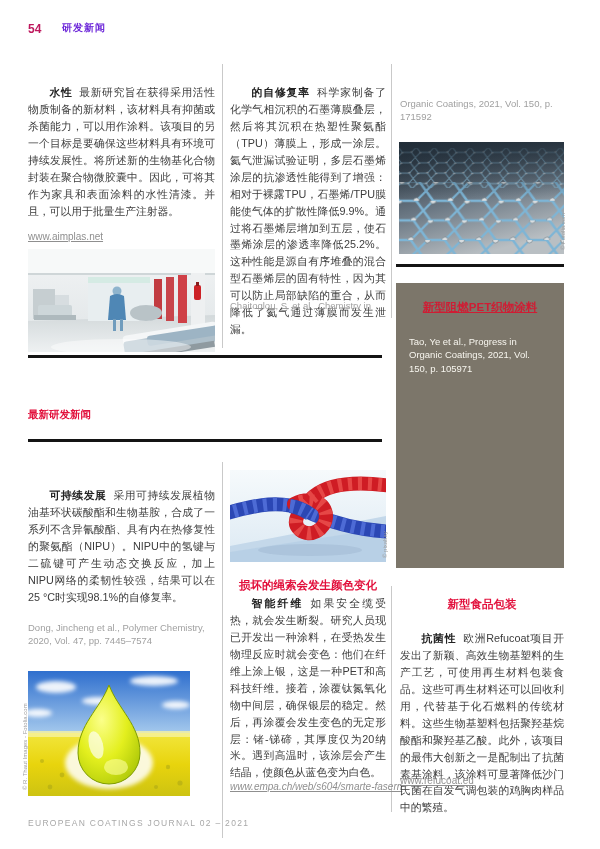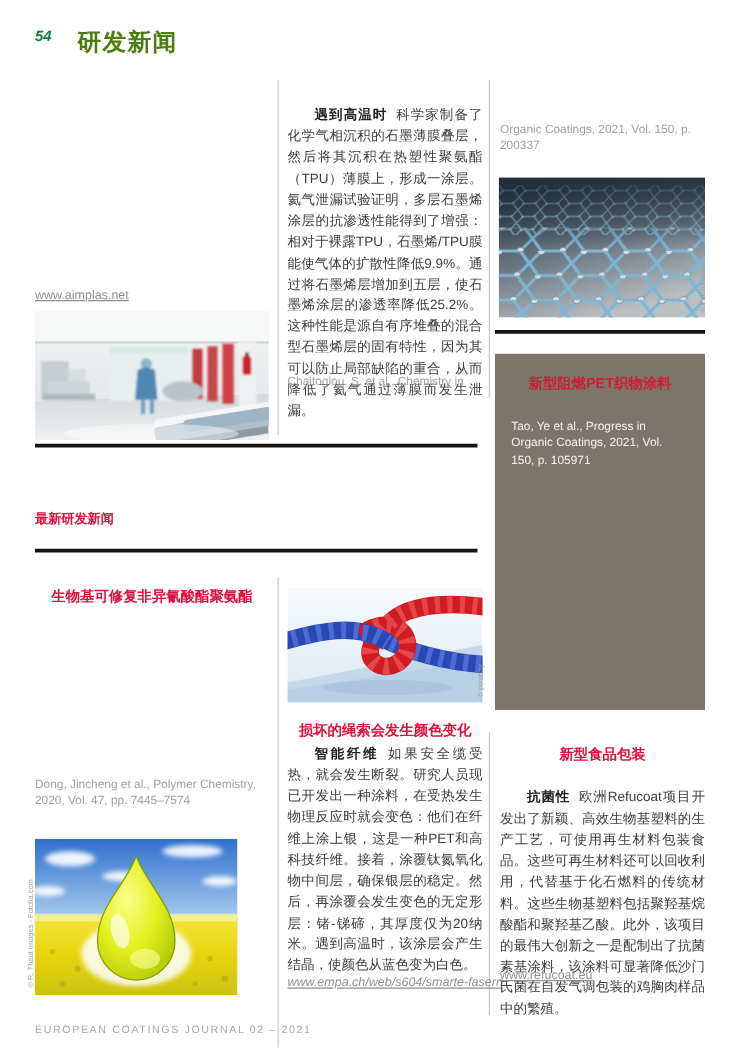--- a/index.html
+++ b/index.html
@@ -3,54 +3,55 @@
 <meta charset="utf-8">
 <style>
   html,body{margin:0;padding:0;background:#e8e8e8;}
   .page{
     position:relative;width:600px;height:849px;background:#ffffff;
     font-family:"Liberation Sans","DejaVu Sans",sans-serif;
     overflow:hidden;margin:0 auto;
   }
   .abs{position:absolute;}
   
-  .pagenum{left:28px;top:22px;font-size:12px;font-weight:bold;color:#15803d;font-style:italic;}
-  .sechead{left:62px;top:21px;font-size:19px;font-weight:bold;color:#4d7c0f;letter-spacing:1px;}
+  .pagenum{left:28px;top:22px;font-size:12px;font-weight:bold;color:#be185d;}
+  .sechead{left:62px;top:21px;font-size:10px;font-weight:bold;color:#6d28d9;letter-spacing:1px;}
   
   .atitle{font-size:11.5px;font-weight:bold;color:#e2103c;text-align:center;line-height:1.3;}
   
   .body{font-size:10.8px;color:#3c3c3c;line-height:1.57;text-align:justify;text-indent:2em;}
   .lead{font-weight:bold;color:#222;margin-right:7px;}
   
   .cite{font-size:9.5px;color:#a0a0a0;line-height:1.4;}
   .link{font-size:10px;color:#8f8f8f;text-decoration:underline;cursor:pointer;}
   
   .bigtitle{font-size:28px;color:#1a1a1a;font-weight:500;letter-spacing:1px;}
   .subnews{font-size:10.5px;font-weight:bold;color:#e2103c;}
   .blackline{background:#141414;height:3px;}
   .vline{width:1px;background:#c9c9c9;}
   
   .darkbox{left:396px;top:283px;width:168px;height:285px;background:#7c766a;box-sizing:border-box;padding:17px 13px 0 13px;}
-  .darkbox .atitle{color:#cf1d34;margin-bottom:13px;}
+  .darkbox .atitle{color:#cf1d34;margin-bottom:13px;text-decoration:underline;}
   .darkbox .body{color:#f4f1e8;line-height:1.62;}
   .darkbox .cite{color:#f8f6ef;margin-top:20px;}
   
   .footer{left:28px;top:818px;font-size:8.5px;letter-spacing:1.3px;color:#a8a8a8;}
   
   .credit{font-size:6px;color:#9f9f9f;transform:rotate(-90deg);transform-origin:left top;white-space:nowrap;}
   svg{display:block;}
 </style>
 </head>
 <body>
 
 <div class="page">
 
   <div class="abs pagenum">54</div>
   <div class="abs sechead">研发新闻</div>
 
+  <p class="abs body" style="left:28px;top:84px;width:187px;margin:0;"><b class="lead">水性</b><span>最新研究旨在获得采用活性物质制备的新材料，该材料具有抑菌或杀菌能力，可以用作涂料。该项目的另一个目标是要确保这些材料具有环境可持续发展性。将所述新的生物基化合物封装在聚合物微胶囊中。因此，可将其作为家具和表面涂料的水性清漆。并且，可以用于批量生产注射器。</span></p>
   <div class="abs link" style="left:28px;top:231px;">www.aimplas.net</div>
 
   <svg class="abs" style="left:28px;top:249px;" width="187" height="103" viewBox="0 0 187 103">
     <defs>
       <linearGradient id="hwall" x1="0" y1="0" x2="0" y2="1">
         <stop offset="0" stop-color="#f2f4f5"></stop>
           <stop offset="1" stop-color="#dfe4e6"></stop>
       </linearGradient>
       <linearGradient id="hfloor" x1="0" y1="0" x2="0" y2="1">
         <stop offset="0" stop-color="#d3d9db"></stop>
@@ -91,21 +92,21 @@
     </g>
     <ellipse cx="93" cy="98" rx="70" ry="8" fill="#ffffff" opacity="0.45"></ellipse>
   </svg>
 
   <div class="abs blackline" style="left:28px;top:355px;width:354px;"></div>
 
   <div class="abs subnews" style="left:28px;top:408px;">最新研发新闻</div>
 
   <div class="abs blackline" style="left:28px;top:439px;width:354px;"></div>
 
-  <div class="abs atitle" style="left:28px;top:471px;width:187px;">生物基可修复非异氰酸酯聚氨酯</div>
+  <p class="abs body" style="left:28px;top:487px;width:187px;margin:0;"><b class="lead">可持续发展</b><span>采用可持续发展植物油基环状碳酸酯和生物基胺，合成了一系列不含异氰酸酯、具有内在热修复性的聚氨酯（NIPU）。NIPU中的氢键与二硫键可产生动态交换反应，加上NIPU网络的柔韧性较强，结果可以在25 °C时实现98.1%的自修复率。</span></p>
   <div class="abs cite" style="left:28px;top:621px;width:187px;">Dong, Jincheng et al., Polymer Chemistry, 2020, Vol. 47, pp. 7445–7574</div>
 
   <svg class="abs" style="left:28px;top:671px;" width="162" height="125" viewBox="0 0 162 125">
     <defs>
       <linearGradient id="sky" x1="0" y1="0" x2="0" y2="1">
         <stop offset="0" stop-color="#2f6fce"></stop>
           <stop offset="1" stop-color="#b7d7f2"></stop>
       </linearGradient>
       <linearGradient id="field" x1="0" y1="0" x2="0" y2="1">
         <stop offset="0" stop-color="#f2e63c"></stop>
@@ -146,21 +147,21 @@
   </svg>
   <div class="abs credit" style="left:22px;top:790px;">© R. Thaut Images - Fotolia.com</div>
 
   <div class="abs footer">EUROPEAN COATINGS JOURNAL 02 – 2021</div>
 
   <div class="abs vline" style="left:222px;top:64px;height:284px;"></div>
   <div class="abs vline" style="left:222px;top:462px;height:376px;"></div>
   <div class="abs vline" style="left:391px;top:64px;height:254px;"></div>
   <div class="abs vline" style="left:391px;top:586px;height:226px;"></div>
 
-  <p class="abs body" style="left:230px;top:84px;width:156px;margin:0;"><b class="lead">遇到高温时</b><span>科学家制备了化学气相沉积的石墨薄膜叠层，然后将其沉积在热塑性聚氨酯（TPU）薄膜上，形成一涂层。氦气泄漏试验证明，多层石墨烯涂层的抗渗透性能得到了增强：相对于裸露TPU，石墨烯/TPU膜能使气体的扩散性降低9.9%。通过将石墨烯层增加到五层，使石墨烯涂层的渗透率降低25.2%。这种性能是源自有序堆叠的混合型石墨烯层的固有特性，因为其可以防止局部缺陷的重合，从而降低了氦气通过薄膜而发生泄漏。</span></p>
+  <p class="abs body" style="left:230px;top:84px;width:156px;margin:0;"><b class="lead">的自修复率</b><span>科学家制备了化学气相沉积的石墨薄膜叠层，然后将其沉积在热塑性聚氨酯（TPU）薄膜上，形成一涂层。氦气泄漏试验证明，多层石墨烯涂层的抗渗透性能得到了增强：相对于裸露TPU，石墨烯/TPU膜能使气体的扩散性降低9.9%。通过将石墨烯层增加到五层，使石墨烯涂层的渗透率降低25.2%。这种性能是源自有序堆叠的混合型石墨烯层的固有特性，因为其可以防止局部缺陷的重合，从而降低了氦气通过薄膜而发生泄漏。</span></p>
   <div class="abs cite" style="left:230px;top:299px;width:156px;">Chaitoglou, S. et al., Chemistry in</div>
 
   <svg class="abs" style="left:230px;top:470px;" width="156" height="92" viewBox="0 0 156 92">
     <defs>
       <linearGradient id="ropebg" x1="0" y1="0" x2="0" y2="1">
         <stop offset="0" stop-color="#f6fafc"></stop>
           <stop offset="1" stop-color="#dce9f3"></stop>
       </linearGradient>
     </defs>
     <rect width="156" height="92" fill="url(#ropebg)"></rect>
@@ -177,21 +178,21 @@
     <path d="M60 36 C 68 37 74 40 80 44" stroke="#2b47b4" stroke-width="14" fill="none"></path>
     <path d="M60 36 C 68 37 74 40 80 44" stroke="#5a77e0" stroke-width="13" fill="none" stroke-dasharray="4 6" opacity="0.75"></path>
     <ellipse cx="80" cy="80" rx="52" ry="6" fill="#9fb8d2" opacity="0.5"></ellipse>
   </svg>
   <div class="abs credit" style="left:382px;top:558px;">© pixabay</div>
 
   <div class="abs atitle" style="left:230px;top:578px;width:156px;">损坏的绳索会发生颜色变化</div>
   <p class="abs body" style="left:230px;top:595px;width:156px;margin:0;"><b class="lead">智能纤维</b><span>如果安全缆受热，就会发生断裂。研究人员现已开发出一种涂料，在受热发生物理反应时就会变色：他们在纤维上涂上银，这是一种PET和高科技纤维。接着，涂覆钛氮氧化物中间层，确保银层的稳定。然后，再涂覆会发生变色的无定形层：锗-锑碲，其厚度仅为20纳米。遇到高温时，该涂层会产生结晶，使颜色从蓝色变为白色。</span></p>
   <div class="abs link" style="left:230px;top:781px;font-style:italic;">www.empa.ch/web/s604/smarte-fasern</div>
 
-  <div class="abs cite" style="left:400px;top:97px;width:164px;">Organic Coatings, 2021, Vol. 150, p. 200337</div>
+  <div class="abs cite" style="left:400px;top:97px;width:164px;">Organic Coatings, 2021, Vol. 150, p. 171592</div>
 
   <svg class="abs" style="left:399px;top:142px;" width="165" height="112" viewBox="0 0 165 112">
     <defs>
       <linearGradient id="gbg" x1="0.1" y1="0" x2="0.5" y2="1">
         <stop offset="0" stop-color="#1f2b36"></stop>
           <stop offset="0.55" stop-color="#6b7884"></stop>
           <stop offset="1" stop-color="#b9bfc3"></stop>
       </linearGradient>
       <pattern id="hexS" width="18" height="10.4" patternUnits="userSpaceOnUse">
         <path d="M4.5 0 L13.5 0 L18 5.2 L13.5 10.4 L4.5 10.4 L0 5.2 Z" fill="none" stroke="#8fc2dd" stroke-width="1"></path>

